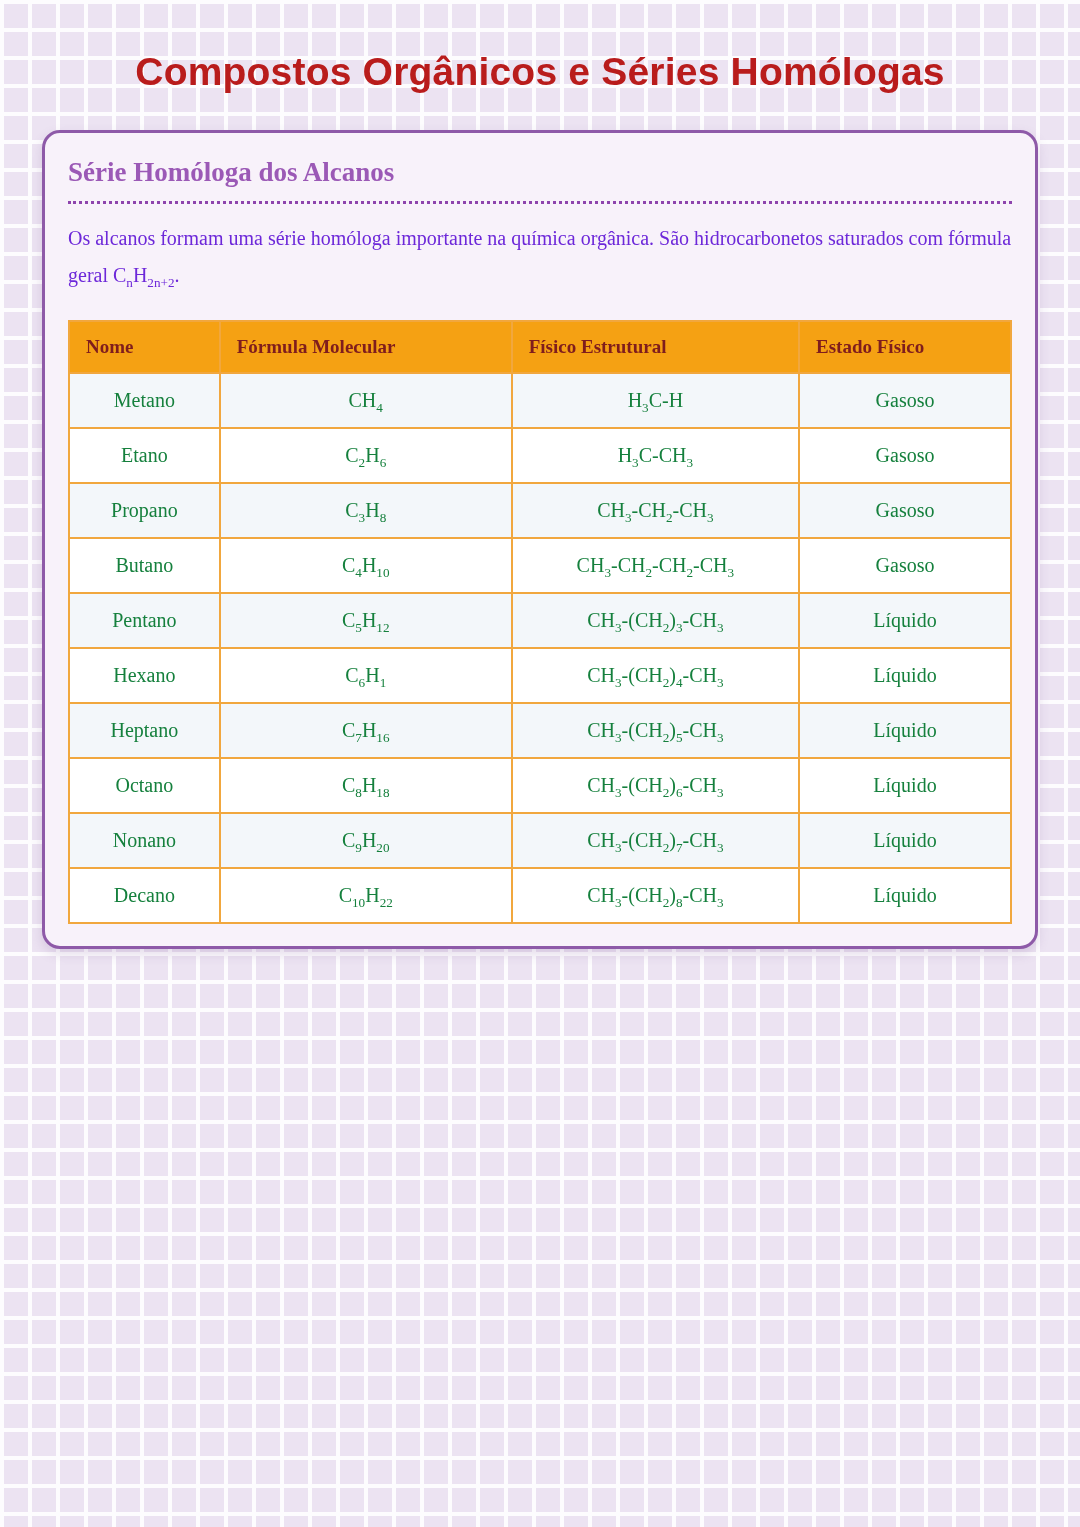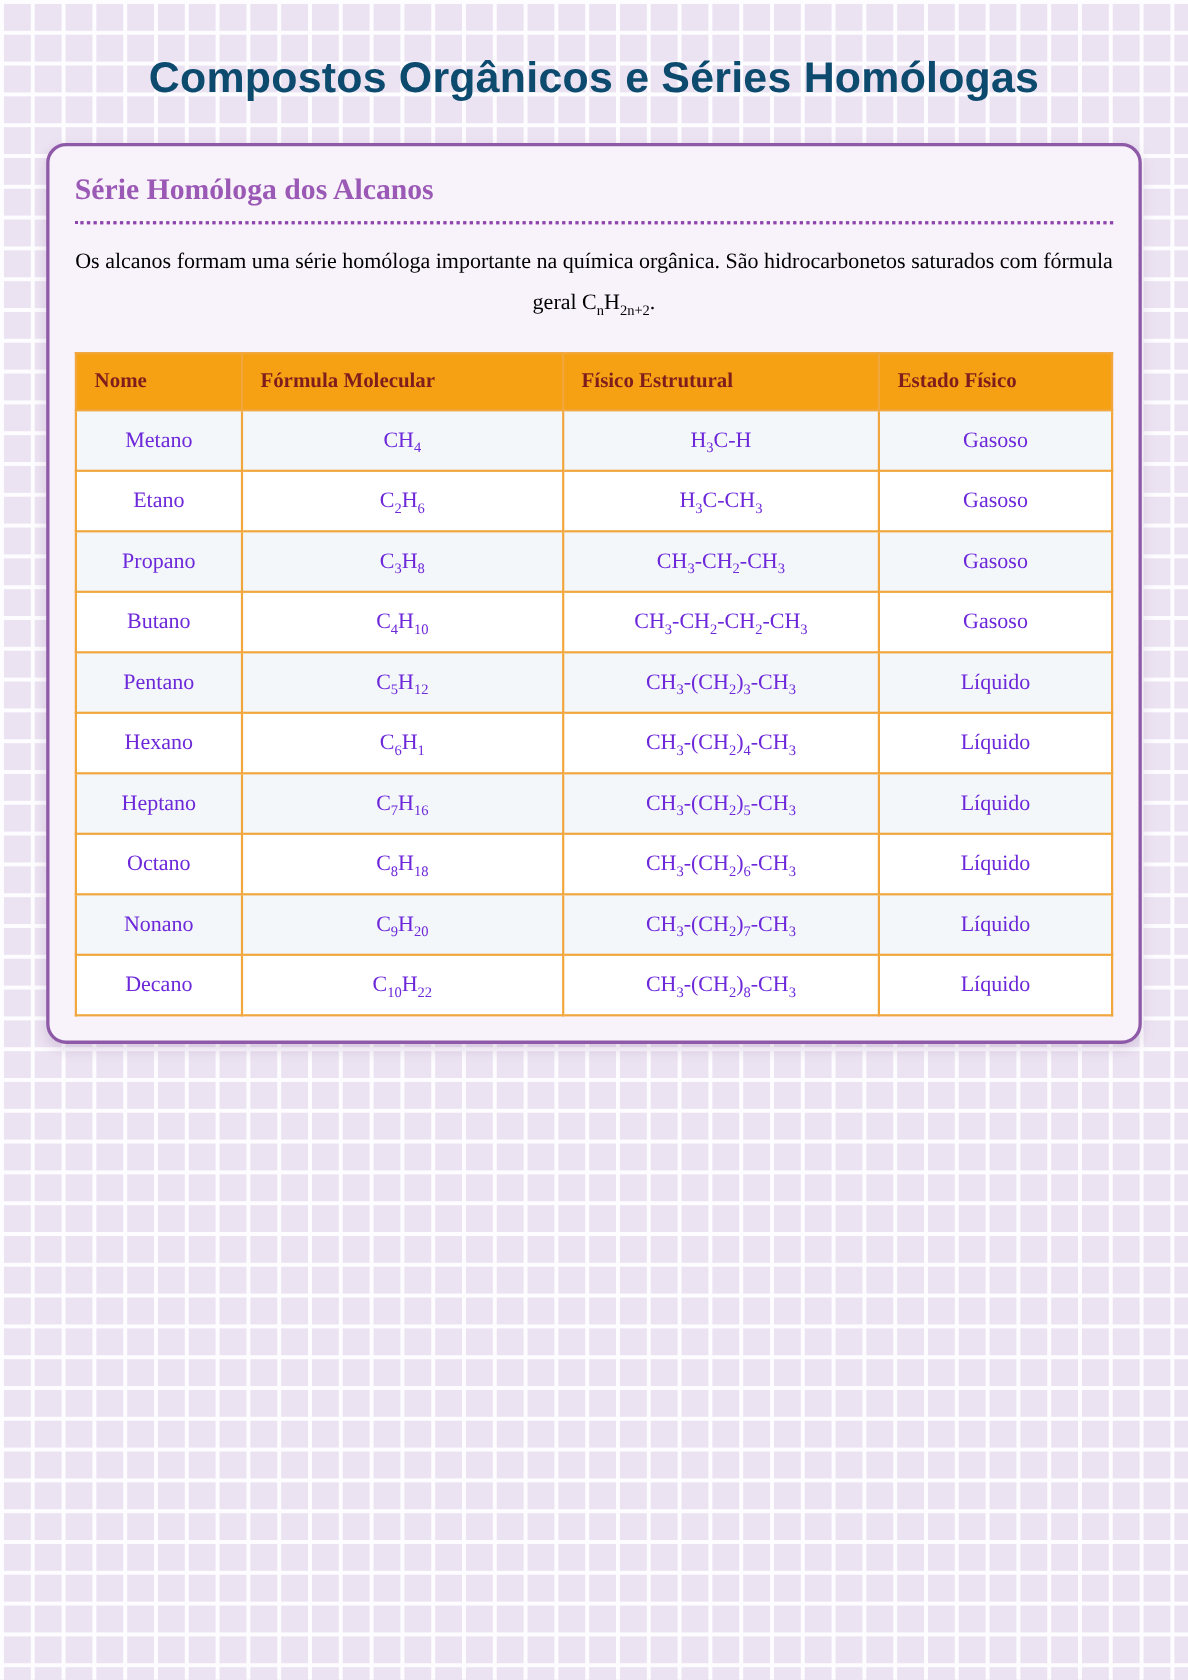--- a/index.html
+++ b/index.html
@@ -17,21 +17,21 @@
       linear-gradient(to bottom, #fdfcfe 4px, transparent 4px);
     background-size: 28px 28px;
   }
 
   .page-title {
     margin-top: 50px;
     margin-bottom: 36px;
     text-align: center;
     font-size: 39px;
     font-weight: bold;
-    color: #0c4a6e;
+    color: #b91c1c;
     letter-spacing: 0.2px;
   }
 
   .card {
     width: 996px;
     margin: 0 auto;
     background: #f8f2fa;
     border: 3px solid #8e5aa8;
     border-radius: 18px;
     padding: 24px 23px 22px 23px;
@@ -44,23 +44,22 @@
     font-weight: bold;
     color: #9b59b6;
     padding-bottom: 13px;
     border-bottom: 3px dotted #8e44ad;
     margin-bottom: 16px;
   }
 
   .card-description {
     font-size: 20px;
     line-height: 1.85;
-    color: #000000;
+    color: #6d28d9;
     margin-bottom: 26px;
-    text-align: center;
   }
 
   sub {
     font-size: 0.66em;
     line-height: 0;
   }
 
   table.alkanes {
     width: 100%;
     border-collapse: collapse;
@@ -73,21 +72,21 @@
     font-weight: bold;
     font-size: 19px;
     text-align: left;
     padding: 14px 16px;
     border: 2px solid #f1a73e;
   }
 
   table.alkanes td {
     padding: 15px 10px;
     text-align: center;
-    color: #6d28d9;
+    color: #15803d;
     background: #ffffff;
     border: 2px solid #f1a73e;
   }
 
   table.alkanes tbody tr:nth-child(odd) td {
     background: #f3f7fa;
   }
 
   table.alkanes col.c1 { width: 16%; }
   table.alkanes col.c2 { width: 31%; }

